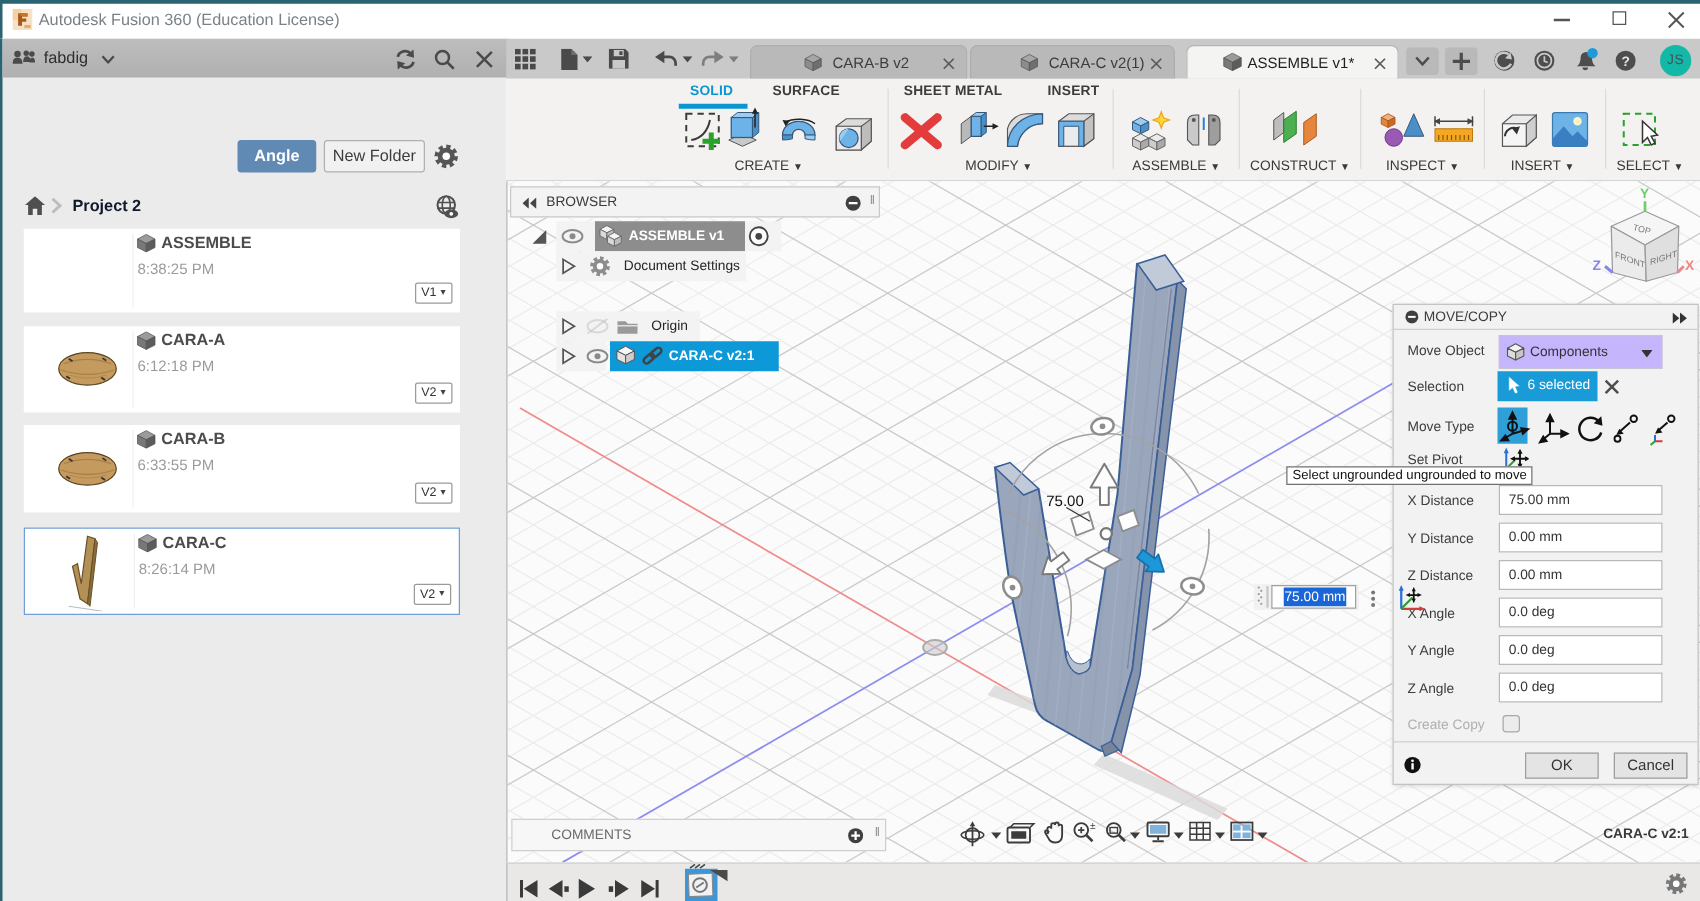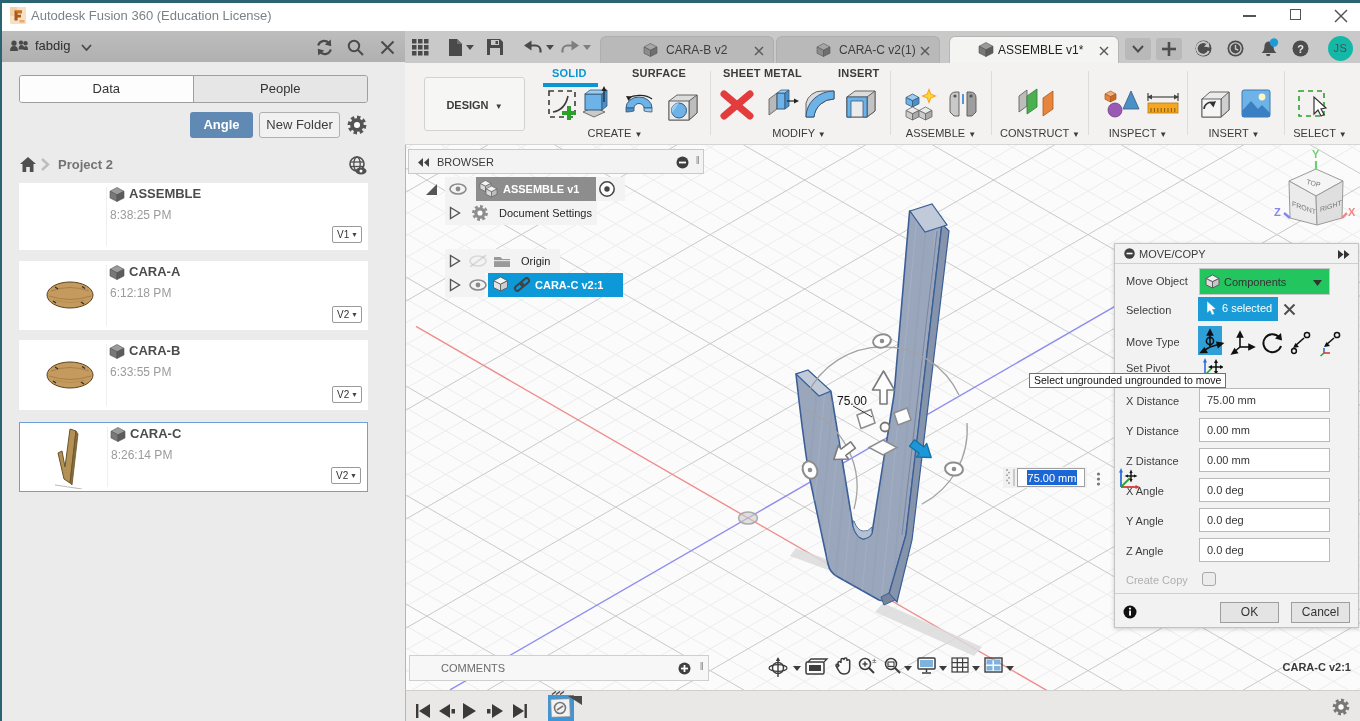--- a/index.html
+++ b/index.html
@@ -64,37 +64,33 @@
         </svg>
         <svg width="17" height="17" viewBox="0 0 17 17" style="position:absolute;left:345px;top:8px;">
           <circle cx="7" cy="7" r="5.2" fill="none" stroke="#4a4a4a" stroke-width="2"></circle>
           <line x1="11" y1="11" x2="16" y2="16" stroke="#4a4a4a" stroke-width="2"></line>
         </svg>
         <svg width="15" height="15" viewBox="0 0 15 15" style="position:absolute;left:378px;top:9px;">
           <line x1="1.5" y1="1.5" x2="13.5" y2="13.5" stroke="#4a4a4a" stroke-width="2"></line>
           <line x1="13.5" y1="1.5" x2="1.5" y2="13.5" stroke="#4a4a4a" stroke-width="2"></line>
         </svg>
       </div>
-      <div class="abs" style="left:17px;top:44px;width:349px;height:28px;border:1px solid #9f9f9f;border-radius:3px;overflow:hidden;">
-        <div style="position:absolute;left:0;top:0;width:50%;height:100%;background:#fdfdfd;border-right:1px solid #9f9f9f;font-size:13px;color:#333;text-align:center;line-height:26px;">Data</div>
-        <div style="position:absolute;right:0;top:0;width:50%;height:100%;background:#e6e6e6;font-size:13px;color:#333;text-align:center;line-height:26px;">People</div>
-      </div>
       <div class="abs" style="left:188px;top:81px;width:63px;height:26px;background:#6089b4;border-radius:3px;font-size:13px;font-weight:bold;color:#fff;text-align:center;line-height:26px;">Angle</div>
       <div class="abs" style="left:257px;top:81px;width:81px;height:26px;background:#f1f1f1;border:1px solid #b0b0b0;border-radius:3px;font-size:13px;color:#3d3d3d;text-align:center;line-height:24px;">New Folder</div>
       <svg width="22" height="22" viewBox="0 0 22 22" style="position:absolute;left:344px;top:83px;">
         <polygon points="20.5,11.0 19.6,15.0 17.2,13.9 15.8,15.8 17.7,17.7 14.3,19.9 13.4,17.4 11.0,17.8 11.0,20.5 7.0,19.6 8.1,17.2 6.2,15.8 4.3,17.7 2.1,14.3 4.6,13.4 4.2,11.0 1.5,11.0 2.4,7.0 4.8,8.1 6.2,6.2 4.3,4.3 7.7,2.1 8.6,4.6 11.0,4.2 11.0,1.5 15.0,2.4 13.9,4.8 15.8,6.2 17.7,4.3 19.9,7.7 17.4,8.6 17.8,11.0" fill="#555"></polygon>
         <circle cx="11" cy="11" r="3.04" fill="#fff"></circle>
       </svg>
       <svg width="16" height="15" viewBox="0 0 16 15" style="position:absolute;left:18px;top:126px;">
         <path d="M8,0 L16,7 L13.5,7 L13.5,15 L9.8,15 L9.8,10 L6.2,10 L6.2,15 L2.5,15 L2.5,7 L0,7 Z" fill="#4f4f4f"></path>
       </svg>
       <svg width="9" height="13" viewBox="0 0 9 13" style="position:absolute;left:39px;top:127px;">
         <path d="M1,1 L7,6.5 L1,12" fill="none" stroke="#bdbdbd" stroke-width="2.4"></path>
       </svg>
-      <div class="abs" style="left:56px;top:126px;font-size:13px;font-weight:bold;color:#737373;">Project 2</div>
+      <div class="abs" style="left:56px;top:126px;font-size:13px;font-weight:bold;color:#0f172a;">Project 2</div>
       <svg width="19" height="19" viewBox="0 0 19 19" style="position:absolute;left:346px;top:125px;">
         <circle cx="9" cy="8" r="7" fill="none" stroke="#4f4f4f" stroke-width="1.6"></circle>
         <ellipse cx="9" cy="8" rx="3.2" ry="7" fill="none" stroke="#4f4f4f" stroke-width="1.3"></ellipse>
         <line x1="2" y1="6" x2="16" y2="6" stroke="#4f4f4f" stroke-width="1.3"></line>
         <line x1="2" y1="10.5" x2="16" y2="10.5" stroke="#4f4f4f" stroke-width="1.3"></line>
         <ellipse cx="13" cy="15" rx="5.5" ry="3.5" fill="#4f4f4f"></ellipse>
         <circle cx="13" cy="15" r="1.5" fill="#fff"></circle>
       </svg>
       <div class="card" style="top:152px;height:67px;">
         <div style="position:absolute;left:87px;top:4px;bottom:4px;width:1px;background:#efefef;"></div>
@@ -280,24 +276,23 @@
           <path d="M6,16 a2.2,2.2 0 0 0 4.4,0 z" fill="#4d4d4d"></path>
           <circle cx="14" cy="4.5" r="4.2" fill="#1c9bd8"></circle>
         </svg>
         <svg width="17" height="17" viewBox="0 0 17 17" style="position:absolute;left:887px;top:9px;">
           <circle cx="8.5" cy="8.5" r="8" fill="#4d4d4d"></circle>
           <text x="5.2" y="12.5" font-size="11" font-weight="bold" fill="#e8e8e8">?</text>
         </svg>
         <div class="abs" style="left:923px;top:5px;width:25px;height:25px;background:#14b8a6;border-radius:50%;font-size:11px;color:#44515c;text-align:center;line-height:25px;letter-spacing:0.5px;">JS</div>
       </div>
       <div class="abs" id="ribbon">
-        <div class="abs" style="left:19px;top:14px;width:101px;height:54px;background:#f6f6f5;border:1px solid #d4d2d0;border-radius:3px;font-size:11px;font-weight:bold;color:#3c3c3c;text-align:center;line-height:54px;">DESIGN &nbsp;<span style="font-size:8px;">▼</span></div>
         <div class="rtab" style="left:147px;color:#0a96d3;">SOLID</div>
         <div class="abs" style="left:138px;top:20px;width:55px;height:3.5px;background:#0a96d3;"></div>
-        <div class="rtab" style="left:227px;">SURFACE</div>
+        <div class="rtab" style="left:213px;">SURFACE</div>
         <div class="rtab" style="left:318px;">SHEET METAL</div>
         <div class="rtab" style="left:433px;">INSERT</div>
         <div class="gdiv" style="left:305px;"></div>
         <div class="gdiv" style="left:485px;"></div>
         <div class="gdiv" style="left:586px;"></div>
         <div class="gdiv" style="left:683px;"></div>
         <div class="gdiv" style="left:782px;"></div>
         <div class="gdiv" style="left:879px;"></div>
         <div class="glabel" style="left:210px;transform:translateX(-50%);">CREATE <span style="font-size:8px;">▼</span></div>
         <div class="glabel" style="left:394px;transform:translateX(-50%);">MODIFY <span style="font-size:8px;">▼</span></div>
@@ -800,21 +795,21 @@
               <circle cx="5.5" cy="5.5" r="5.2" fill="#3f3f3f"></circle>
               <rect x="2.5" y="4.7" width="6" height="1.6" fill="#fff"></rect>
             </svg>
             <span style="position:absolute;left:24px;top:4px;font-size:11px;color:#3d3d3d;">MOVE/COPY</span>
             <svg width="13" height="9" viewBox="0 0 13 9" style="position:absolute;right:7px;top:6px;">
               <polygon points="0,0 0,9 5.5,4.5" fill="#333"></polygon>
               <polygon points="6,0 6,9 11.5,4.5" fill="#333"></polygon>
             </svg>
           </div>
           <div class="dlabel" style="left:11px;top:31px;">Move Object</div>
-          <div style="position:absolute;left:84px;top:24px;width:131px;height:27px;background:#22c55e;border:1px solid #c6c6c6;">
+          <div style="position:absolute;left:84px;top:24px;width:131px;height:27px;background:#c4b5fd;border:1px solid #c6c6c6;">
             <svg width="16" height="16" viewBox="0 0 16 16" style="position:absolute;left:4px;top:5px;">
               <g stroke="#555" stroke-width="0.9" stroke-linejoin="round">
                 <polygon points="8.5,1 15,4.51 8.5,7.76 2,4.51" fill="#f2f2f2"></polygon>
                 <polygon points="2,4.51 8.5,7.76 8.5,14.0 2,10.75" fill="#dddddd"></polygon>
                 <polygon points="15,4.51 8.5,7.76 8.5,14.0 15,10.75" fill="#c6c6c6"></polygon>
               </g>
             </svg>
             <span style="position:absolute;left:24px;top:7px;font-size:11px;color:#333;">Components</span>
             <svg width="9" height="6" viewBox="0 0 9 6" style="position:absolute;right:7px;top:11px;">
               <polygon points="0,0 9,0 4.5,6" fill="#333"></polygon>

